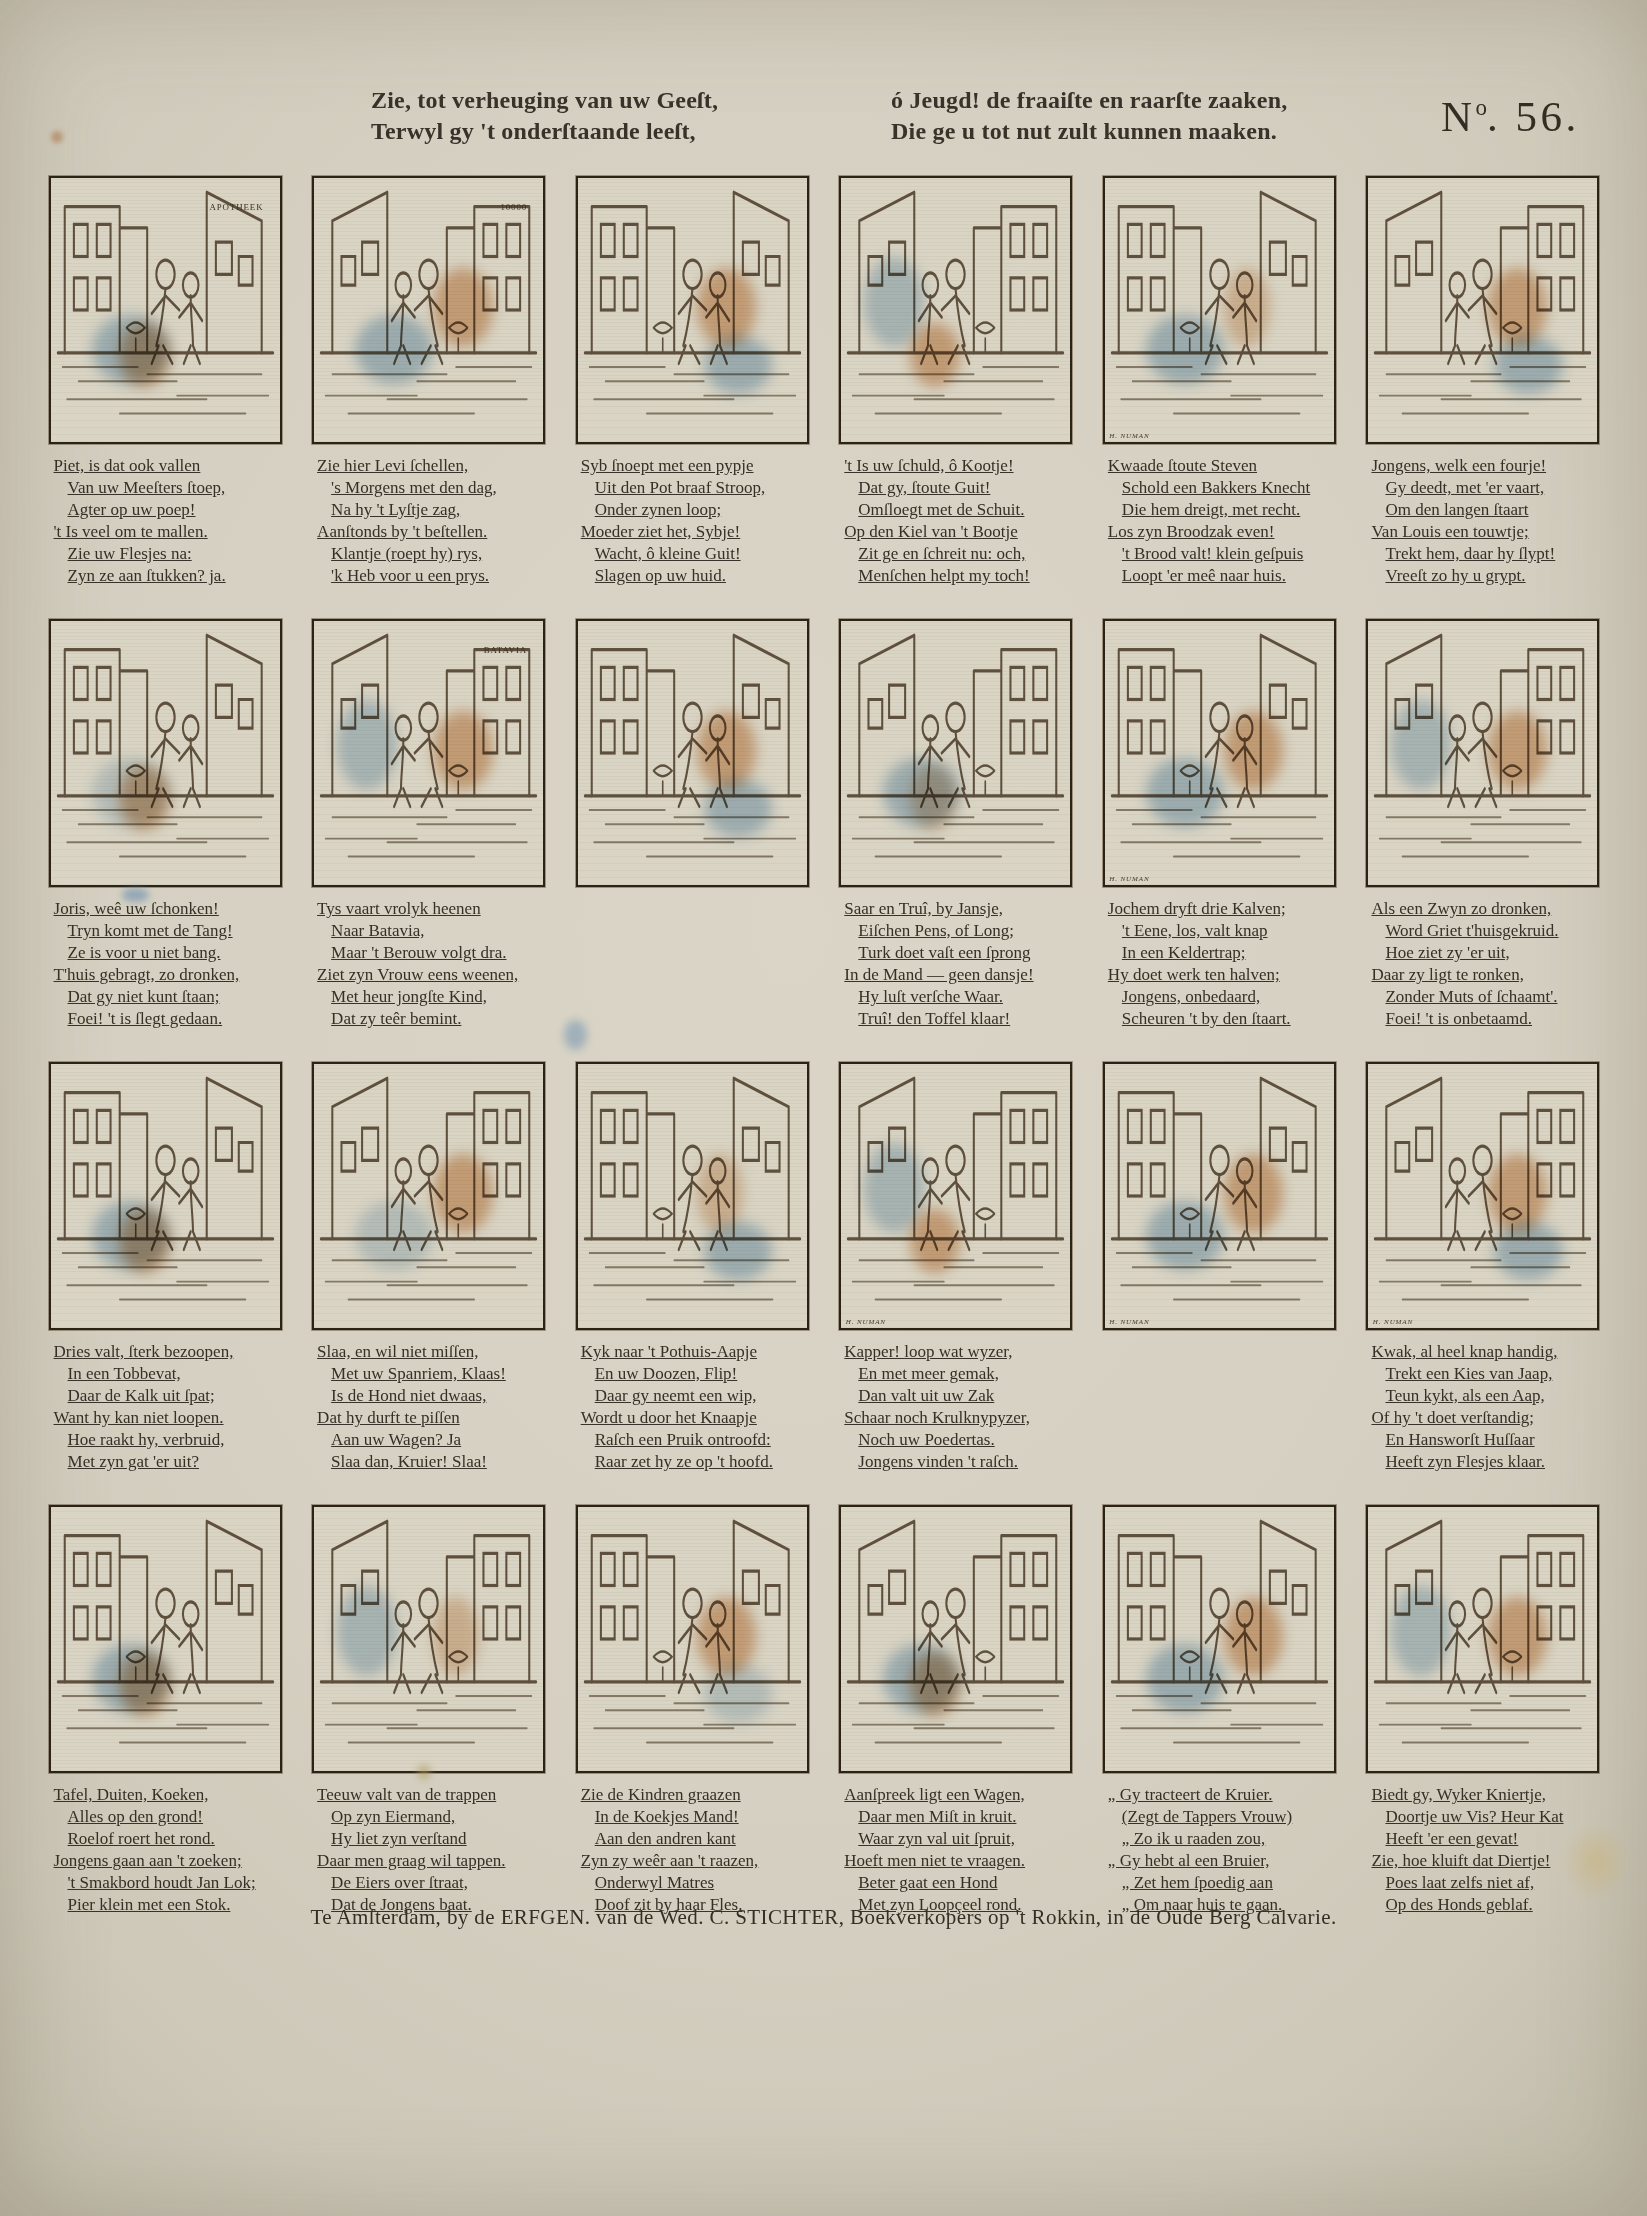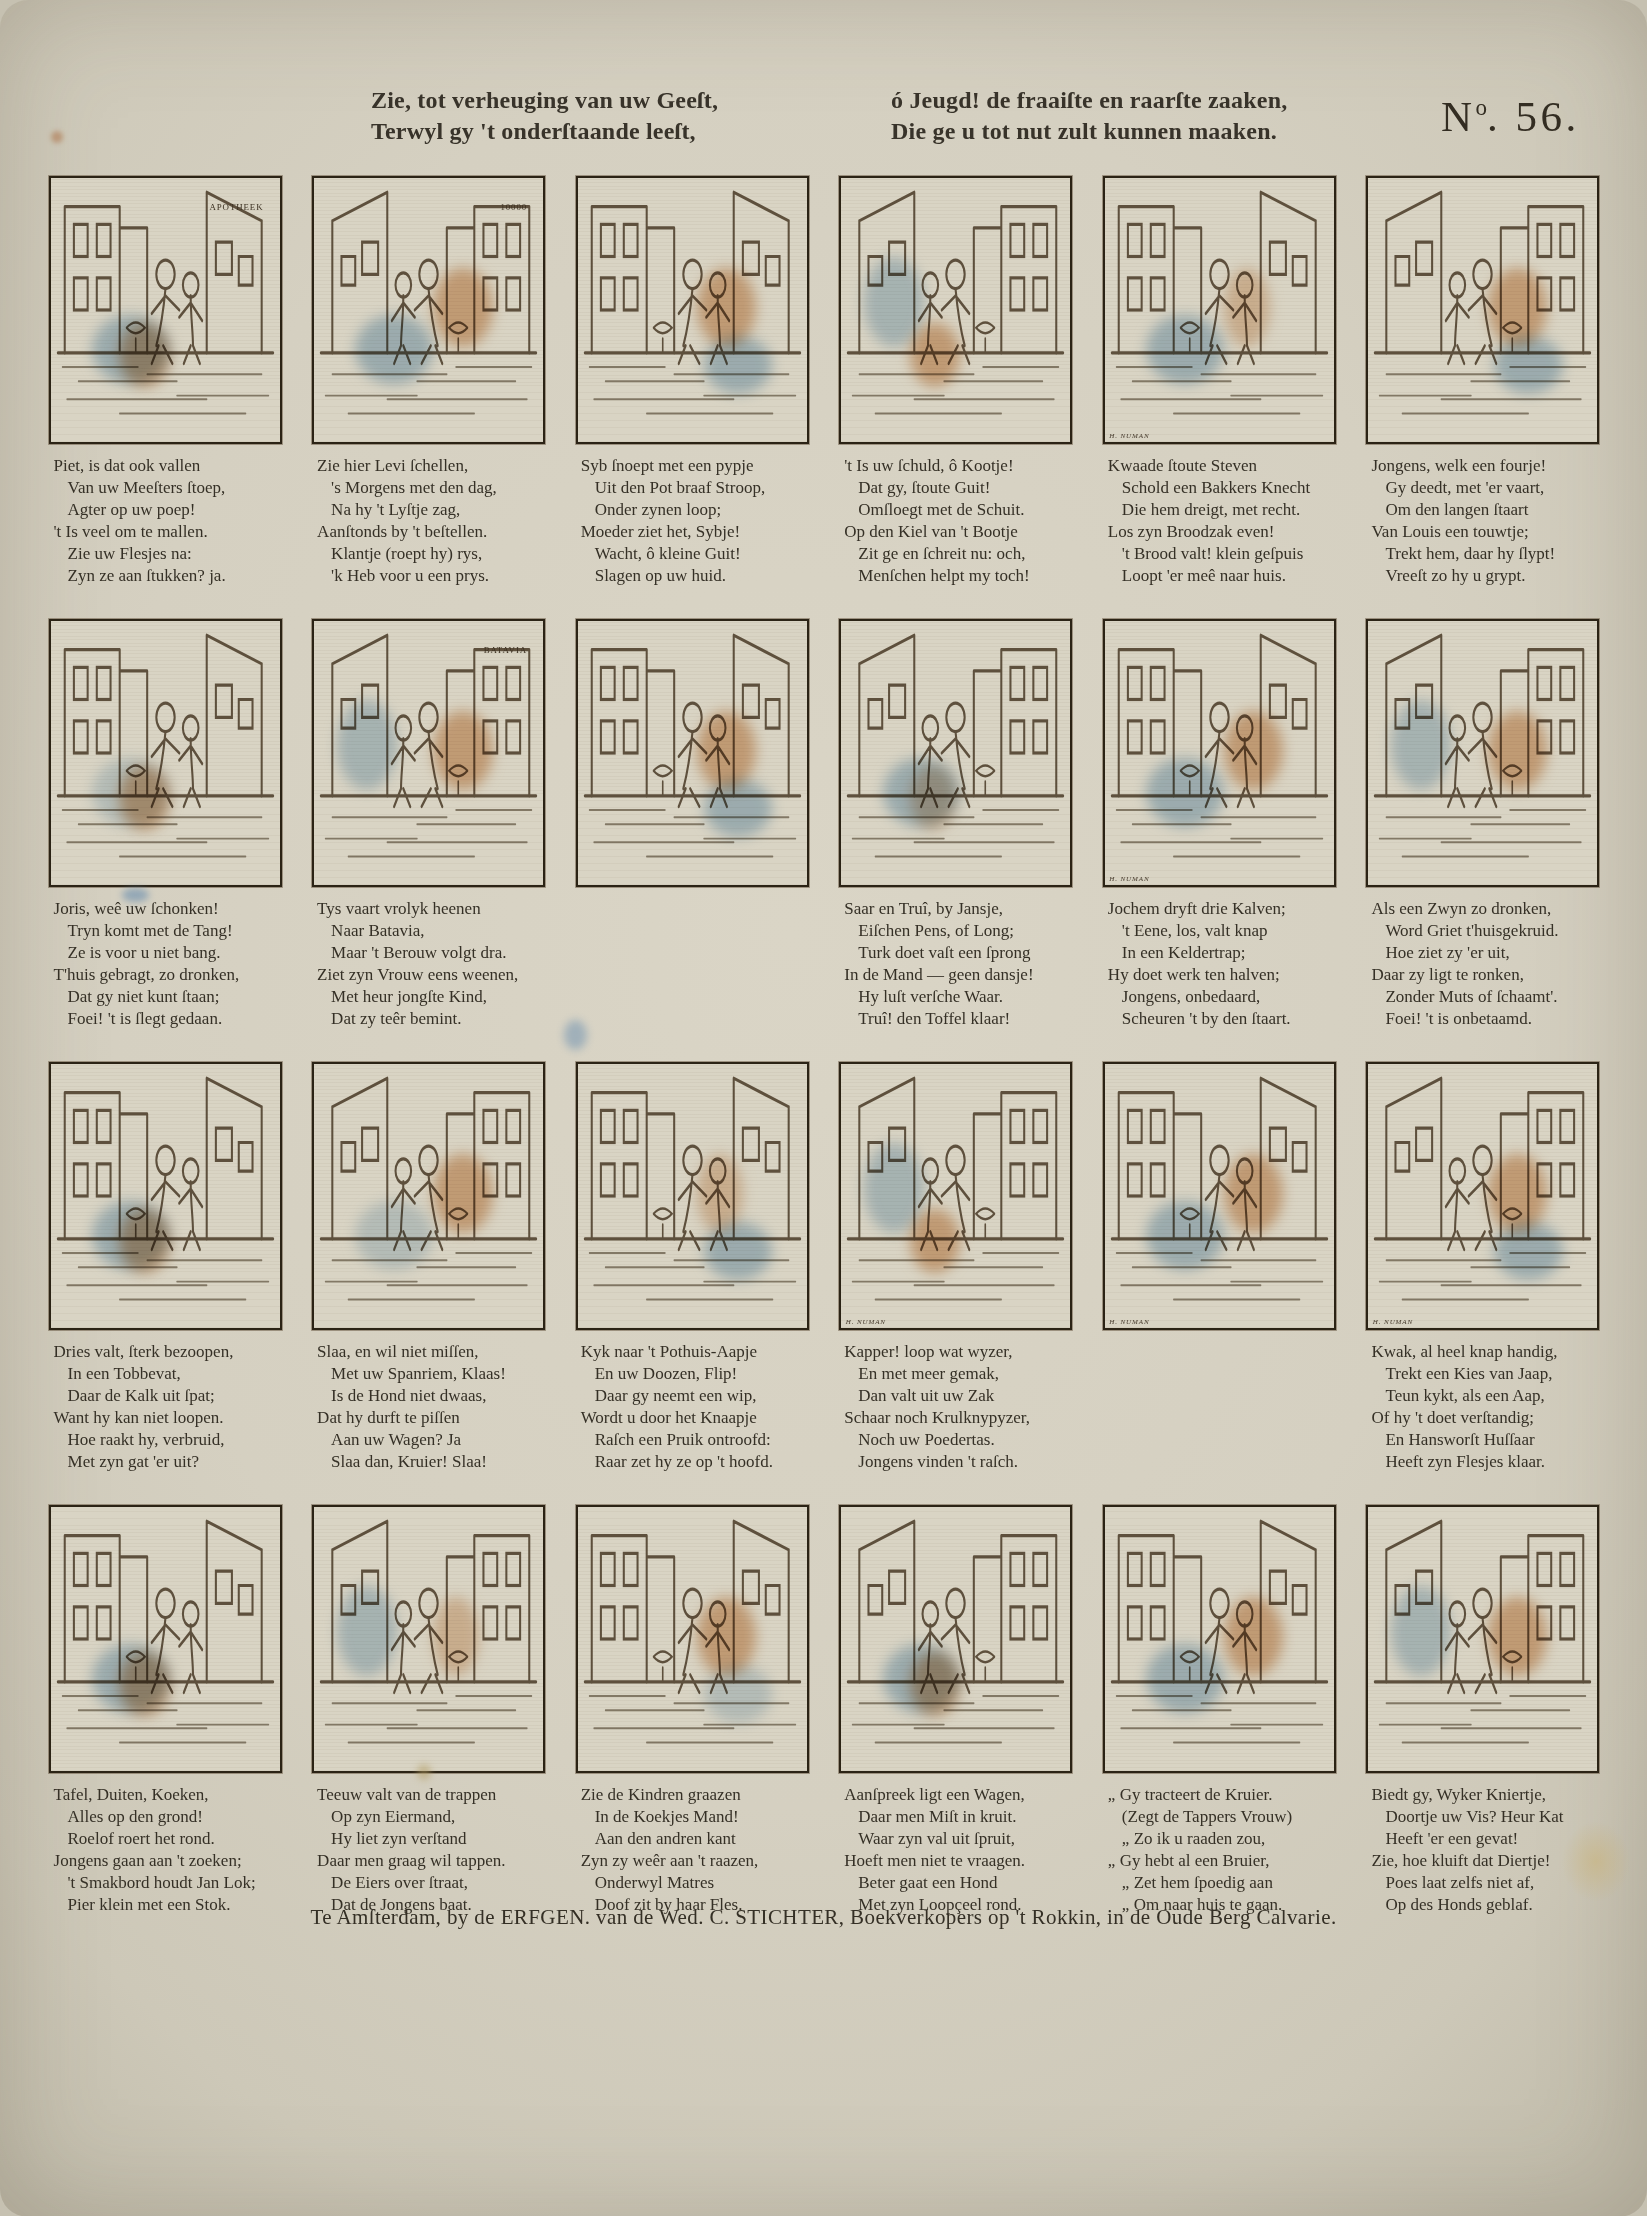--- a/index.html
+++ b/index.html
@@ -8,34 +8,33 @@
     font-family:"Liberation Serif", serif;
     background:#c6c1b1;
     overflow:hidden;
   }
   .sheet{
     position:relative;width:1647px;height:2217px;
     background:
       radial-gradient(ellipse 1241px 1596px at 48% 42%, #dad5c6 0%, #d5d0c1 55%, #cdc8b8 85%, #c2bdac 100%);
     box-shadow:inset 0 0 106px rgba(90,80,60,.25);
     color:#38332a;
-    border-radius:28px;
   }
   
   .title-left{position:absolute;left:371px;top:85px;font-size:24px;font-weight:700;line-height:1.3;letter-spacing:0.2px;}
   .title-right{position:absolute;left:891px;top:85px;font-size:24px;font-weight:700;line-height:1.3;letter-spacing:0.2px;}
   .sheet-number{position:absolute;left:1400px;top:92px;font-size:43px;letter-spacing:3.5px;color:#332d22;margin-left:41px;}
   .sheet-number sup{font-size:23px;vertical-align:16px;letter-spacing:0;}
   
   .panel-grid{
     position:absolute;left:43px;top:176px;width:1562px;
     display:grid;grid-template-columns:repeat(6,1fr);
     column-gap:19.5px;row-gap:32px;
   }
-  .panel{margin:0;display:flex;flex-direction:column;align-items:center;}
+  .panel{margin:0;display:flex;flex-direction:column;align-items:center;text-decoration:underline;}
   .woodcut{
     position:relative;width:229px;height:264px;
     border:2.7px solid #2b2315;
     box-shadow:0 0 0 0.9px rgba(70,52,28,.45);
     background:
       repeating-linear-gradient(0deg, rgba(92,72,46,.05) 0 0.9px, transparent 0.9px 3.5px),
       #d9d4c4;
     overflow:hidden;
   }
   .woodcut svg{position:absolute;inset:0;width:100%;height:100%;}

